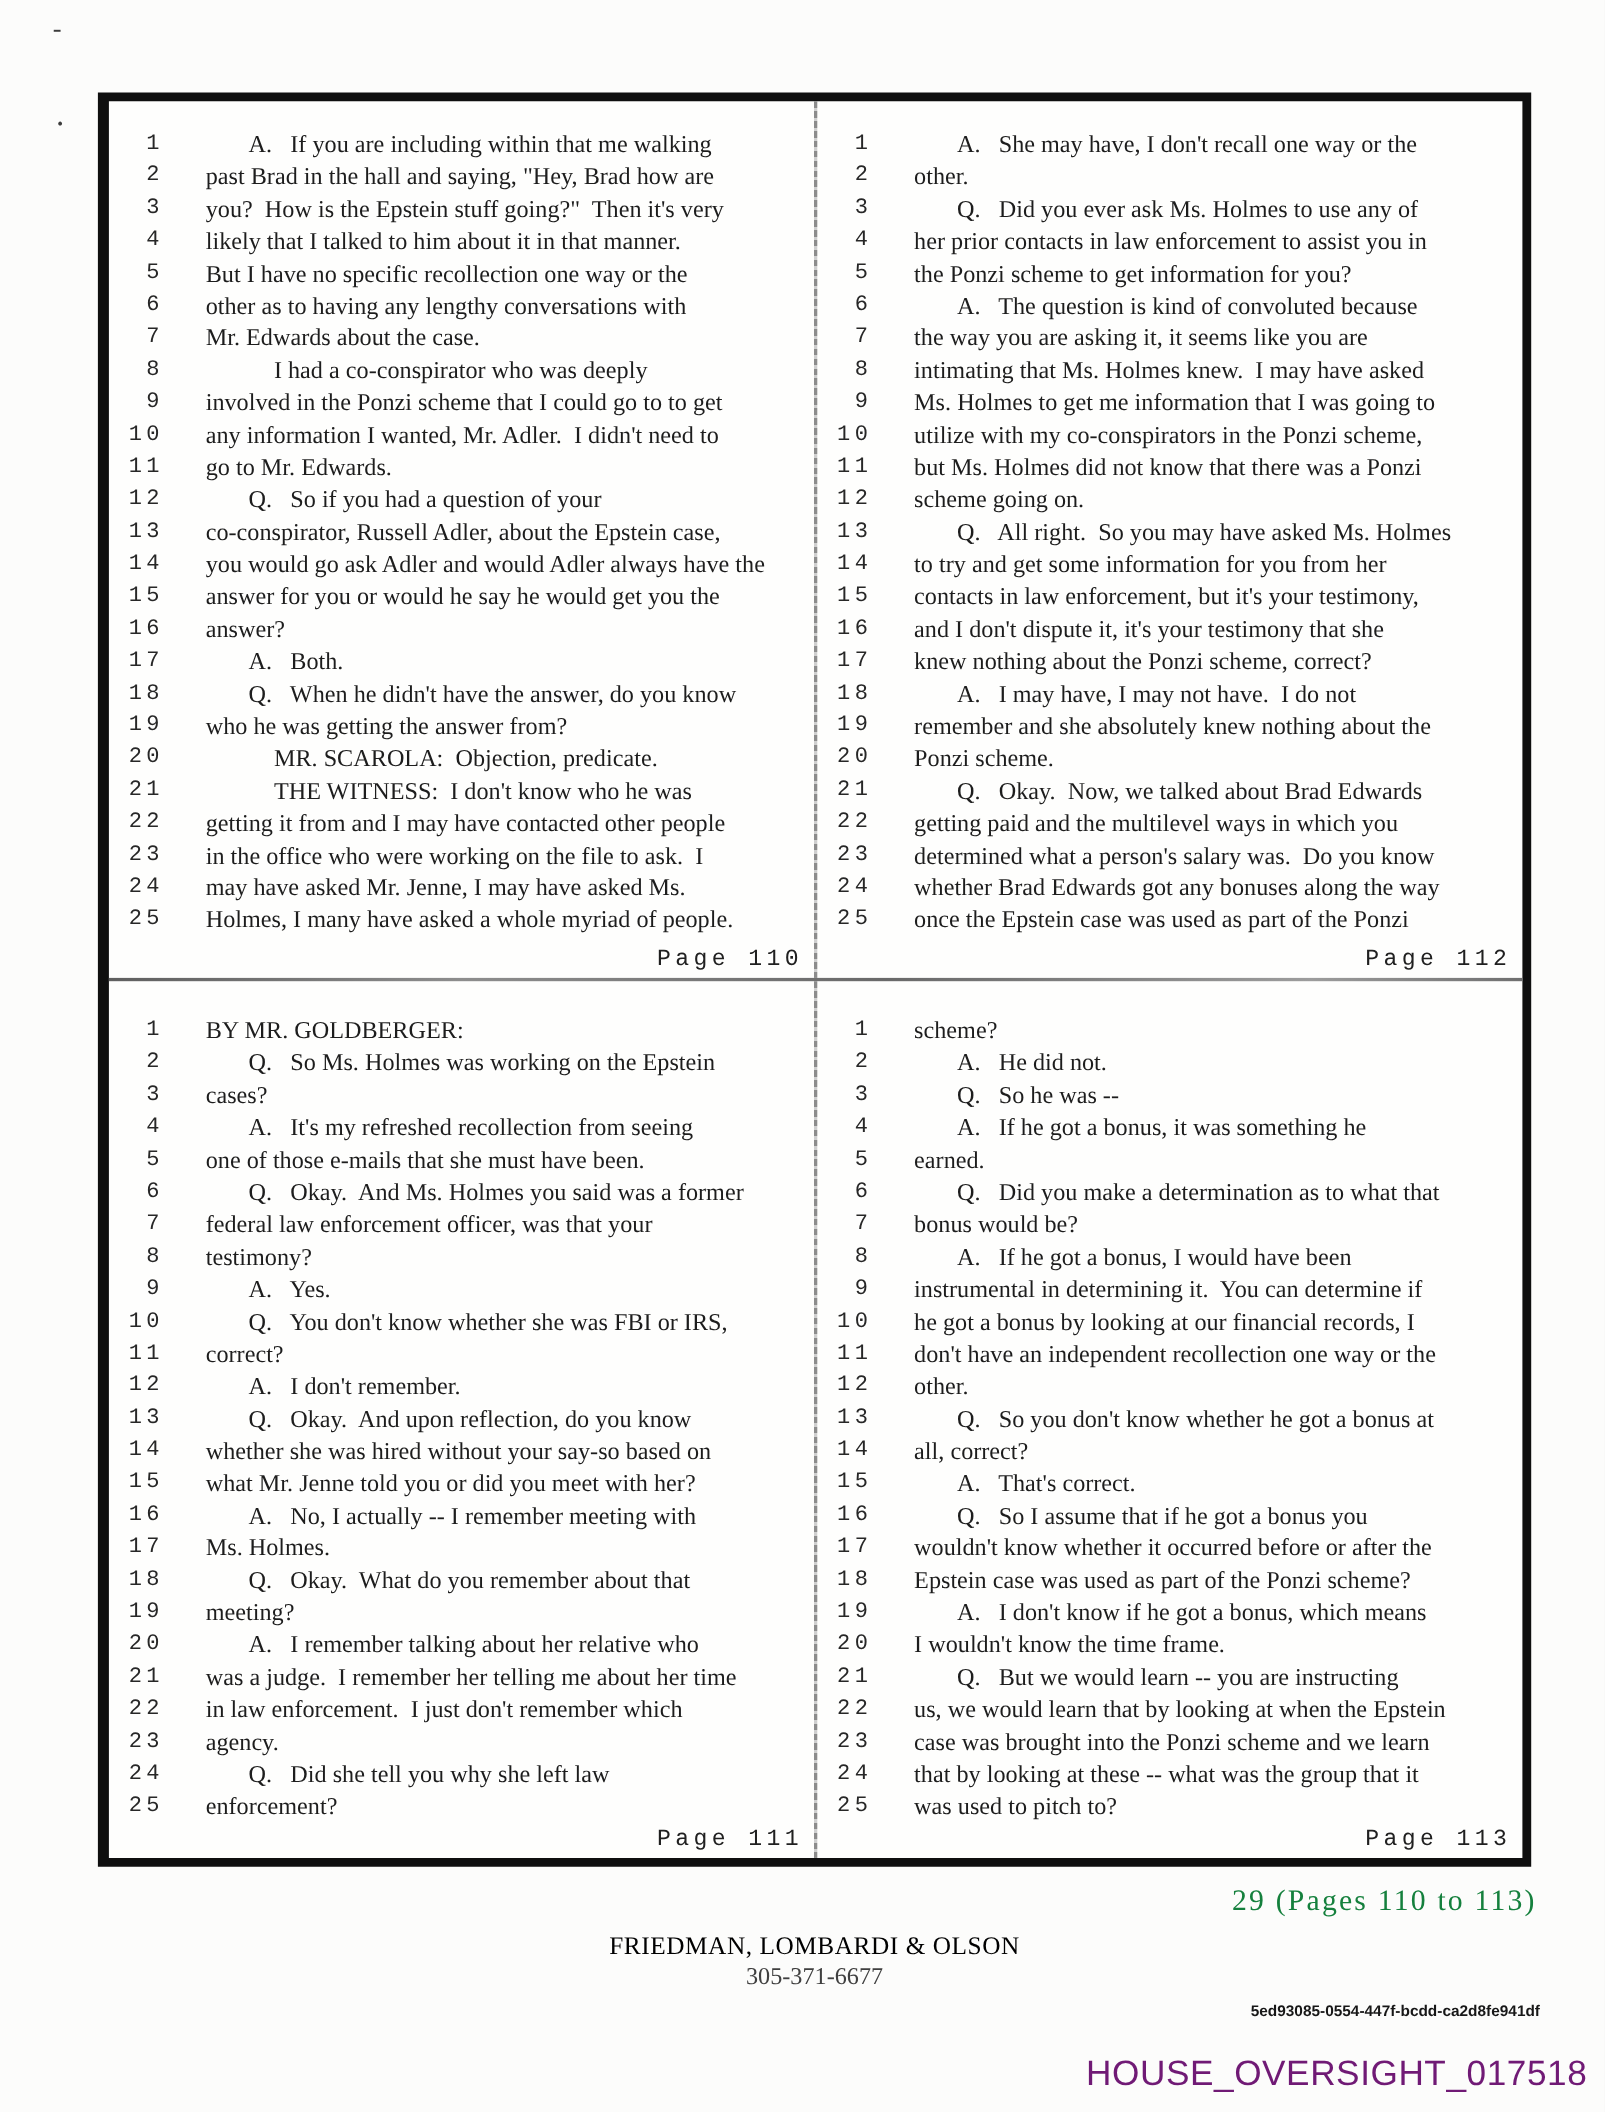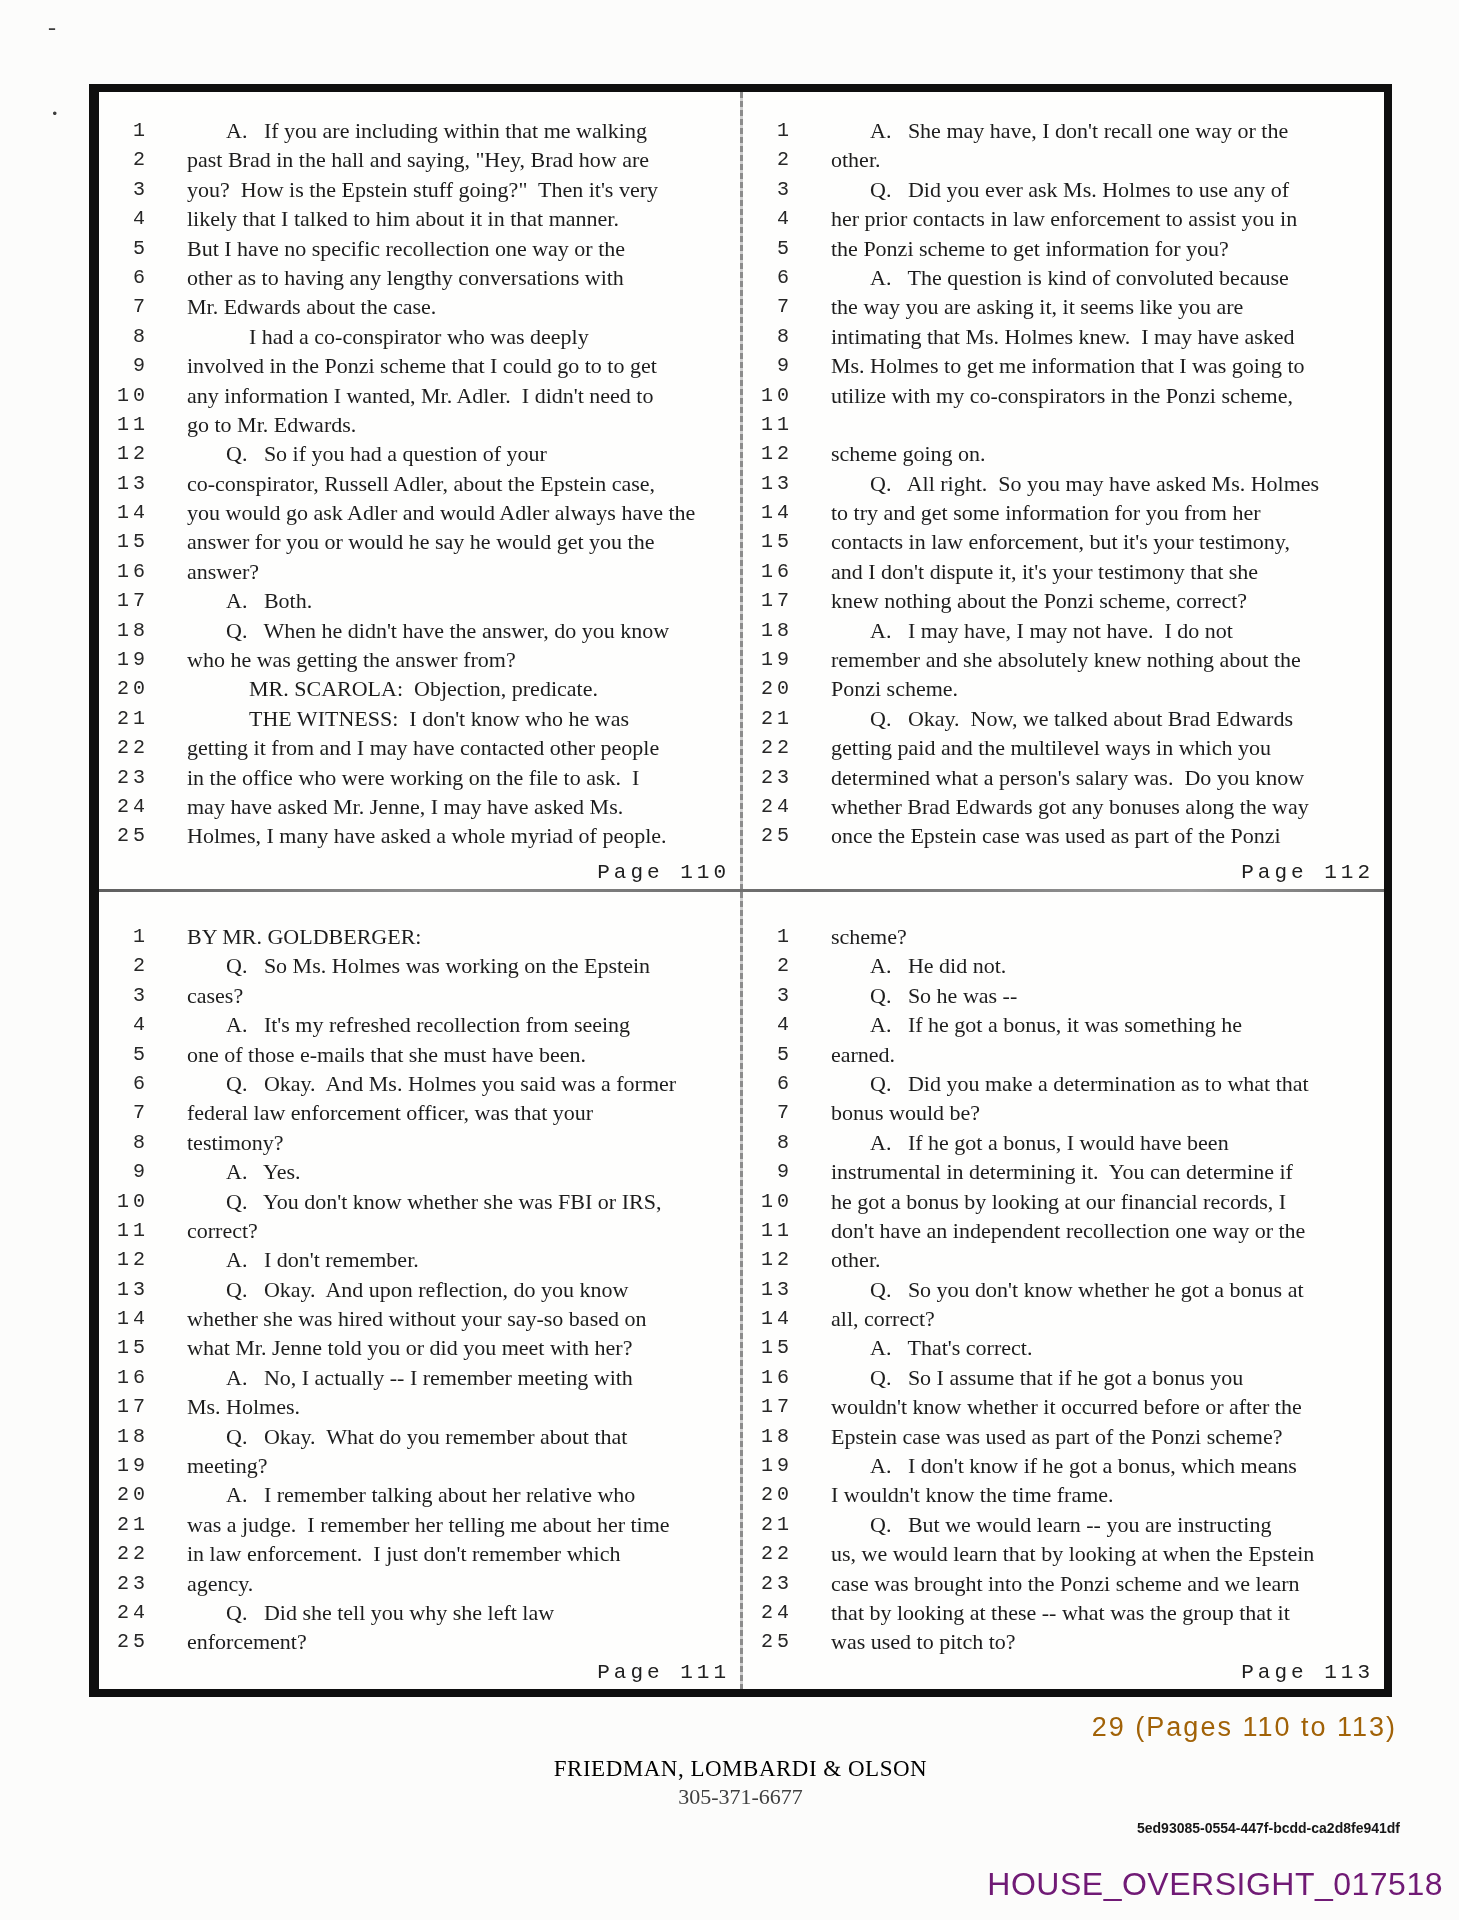--- a/index.html
+++ b/index.html
@@ -44,22 +44,22 @@
   .ind2{padding-left:62px;}
 
   .page-label{
     position:absolute;right:10px;bottom:5px;
     font-family:"Liberation Mono","DejaVu Sans Mono",monospace;
     font-size:21px;letter-spacing:4px;color:#202020;
   }
 
   .page-summary{
     position:absolute;top:1712px;right:62px;
-    font-family:Liberation Sans, sans-serif;
-    font-size:27px;letter-spacing:2px;color:#a16207;
+    font-family:Liberation Serif, serif;
+    font-size:27px;letter-spacing:2px;color:#15803d;
   }
   .firm{
     position:absolute;top:1756px;left:89px;width:1303px;
     text-align:center;font-size:23px;letter-spacing:0.5px;color:#000000;
   }
   .phone{
     position:absolute;top:1784px;left:89px;width:1303px;
     text-align:center;font-size:22px;color:#404040;
   }
   .doc-id{
@@ -120,21 +120,21 @@
             <div class="line"><span class="num">1</span><span class="txt ind1">A.   She may have, I don't recall one way or the</span></div>
             <div class="line"><span class="num">2</span><span class="txt ind0">other.</span></div>
             <div class="line"><span class="num">3</span><span class="txt ind1">Q.   Did you ever ask Ms. Holmes to use any of</span></div>
             <div class="line"><span class="num">4</span><span class="txt ind0">her prior contacts in law enforcement to assist you in</span></div>
             <div class="line"><span class="num">5</span><span class="txt ind0">the Ponzi scheme to get information for you?</span></div>
             <div class="line"><span class="num">6</span><span class="txt ind1">A.   The question is kind of convoluted because</span></div>
             <div class="line"><span class="num">7</span><span class="txt ind0">the way you are asking it, it seems like you are</span></div>
             <div class="line"><span class="num">8</span><span class="txt ind0">intimating that Ms. Holmes knew.  I may have asked</span></div>
             <div class="line"><span class="num">9</span><span class="txt ind0">Ms. Holmes to get me information that I was going to</span></div>
             <div class="line"><span class="num">10</span><span class="txt ind0">utilize with my co-conspirators in the Ponzi scheme,</span></div>
-            <div class="line"><span class="num">11</span></div>
+            <div class="line"><span class="num">11</span><span class="txt ind0">but Ms. Holmes did not know that there was a Ponzi</span></div>
             <div class="line"><span class="num">12</span><span class="txt ind0">scheme going on.</span></div>
             <div class="line"><span class="num">13</span><span class="txt ind1">Q.   All right.  So you may have asked Ms. Holmes</span></div>
             <div class="line"><span class="num">14</span><span class="txt ind0">to try and get some information for you from her</span></div>
             <div class="line"><span class="num">15</span><span class="txt ind0">contacts in law enforcement, but it's your testimony,</span></div>
             <div class="line"><span class="num">16</span><span class="txt ind0">and I don't dispute it, it's your testimony that she</span></div>
             <div class="line"><span class="num">17</span><span class="txt ind0">knew nothing about the Ponzi scheme, correct?</span></div>
             <div class="line"><span class="num">18</span><span class="txt ind1">A.   I may have, I may not have.  I do not</span></div>
             <div class="line"><span class="num">19</span><span class="txt ind0">remember and she absolutely knew nothing about the</span></div>
             <div class="line"><span class="num">20</span><span class="txt ind0">Ponzi scheme.</span></div>
             <div class="line"><span class="num">21</span><span class="txt ind1">Q.   Okay.  Now, we talked about Brad Edwards</span></div>

